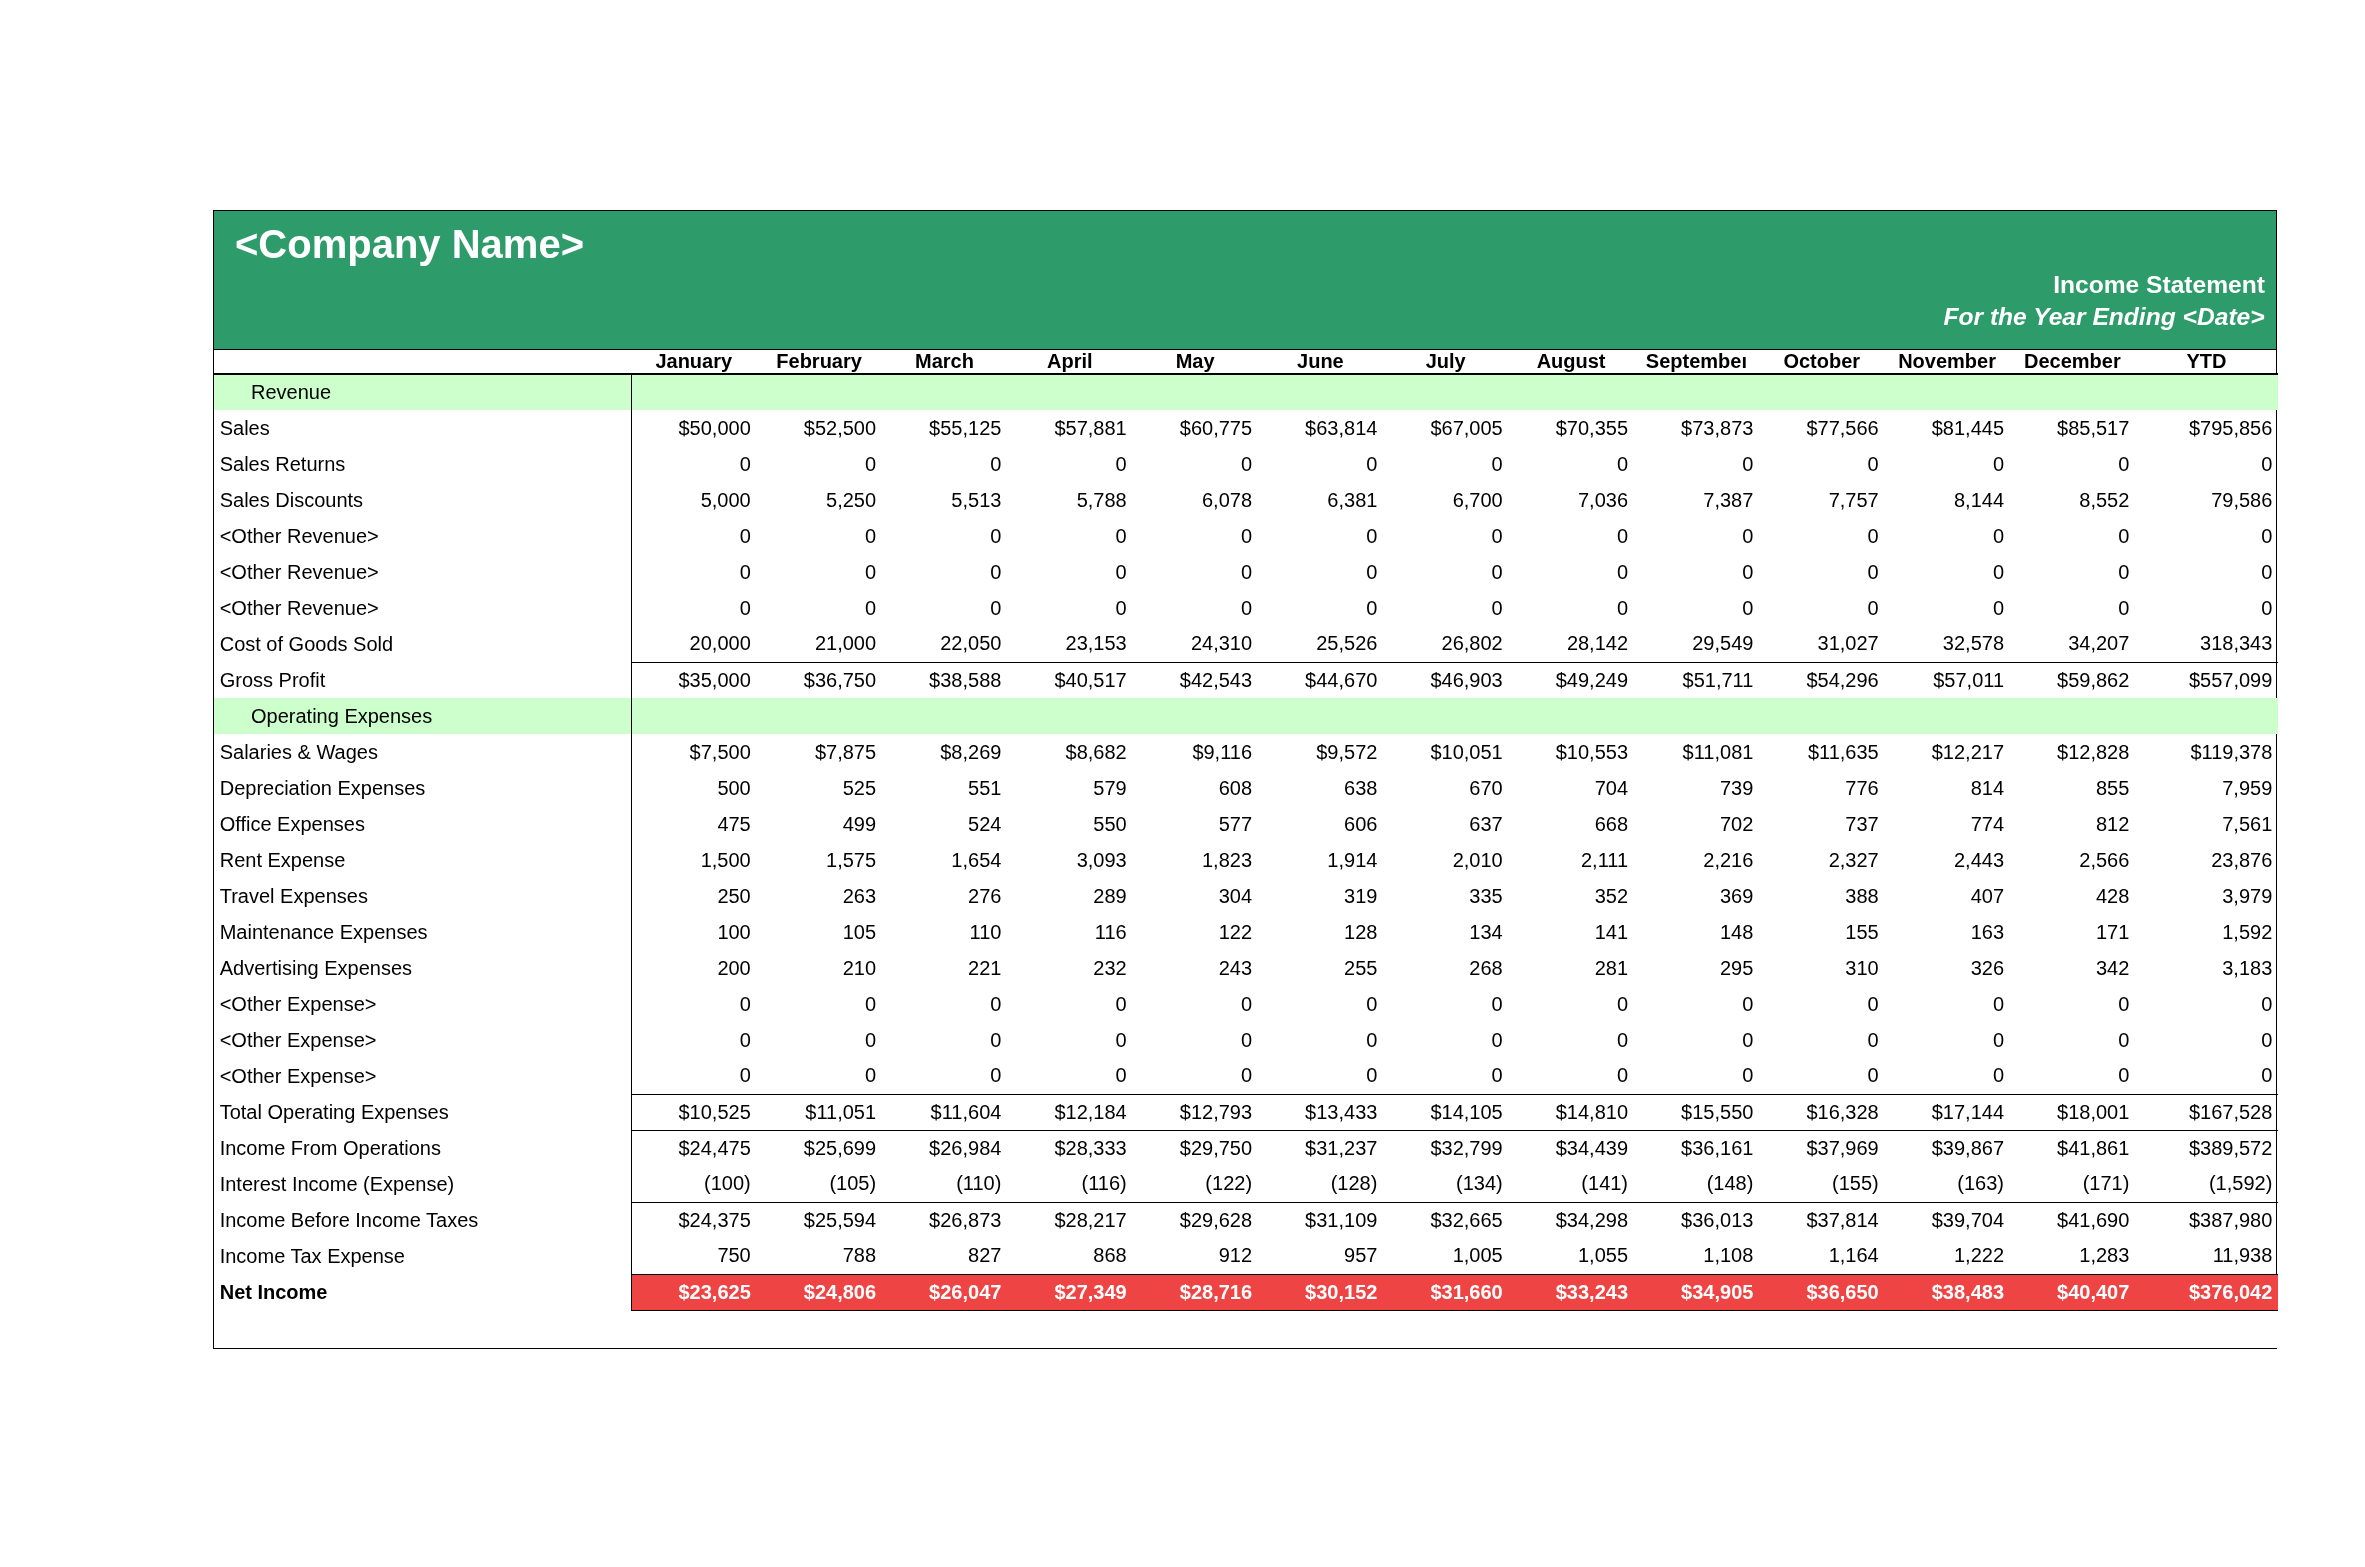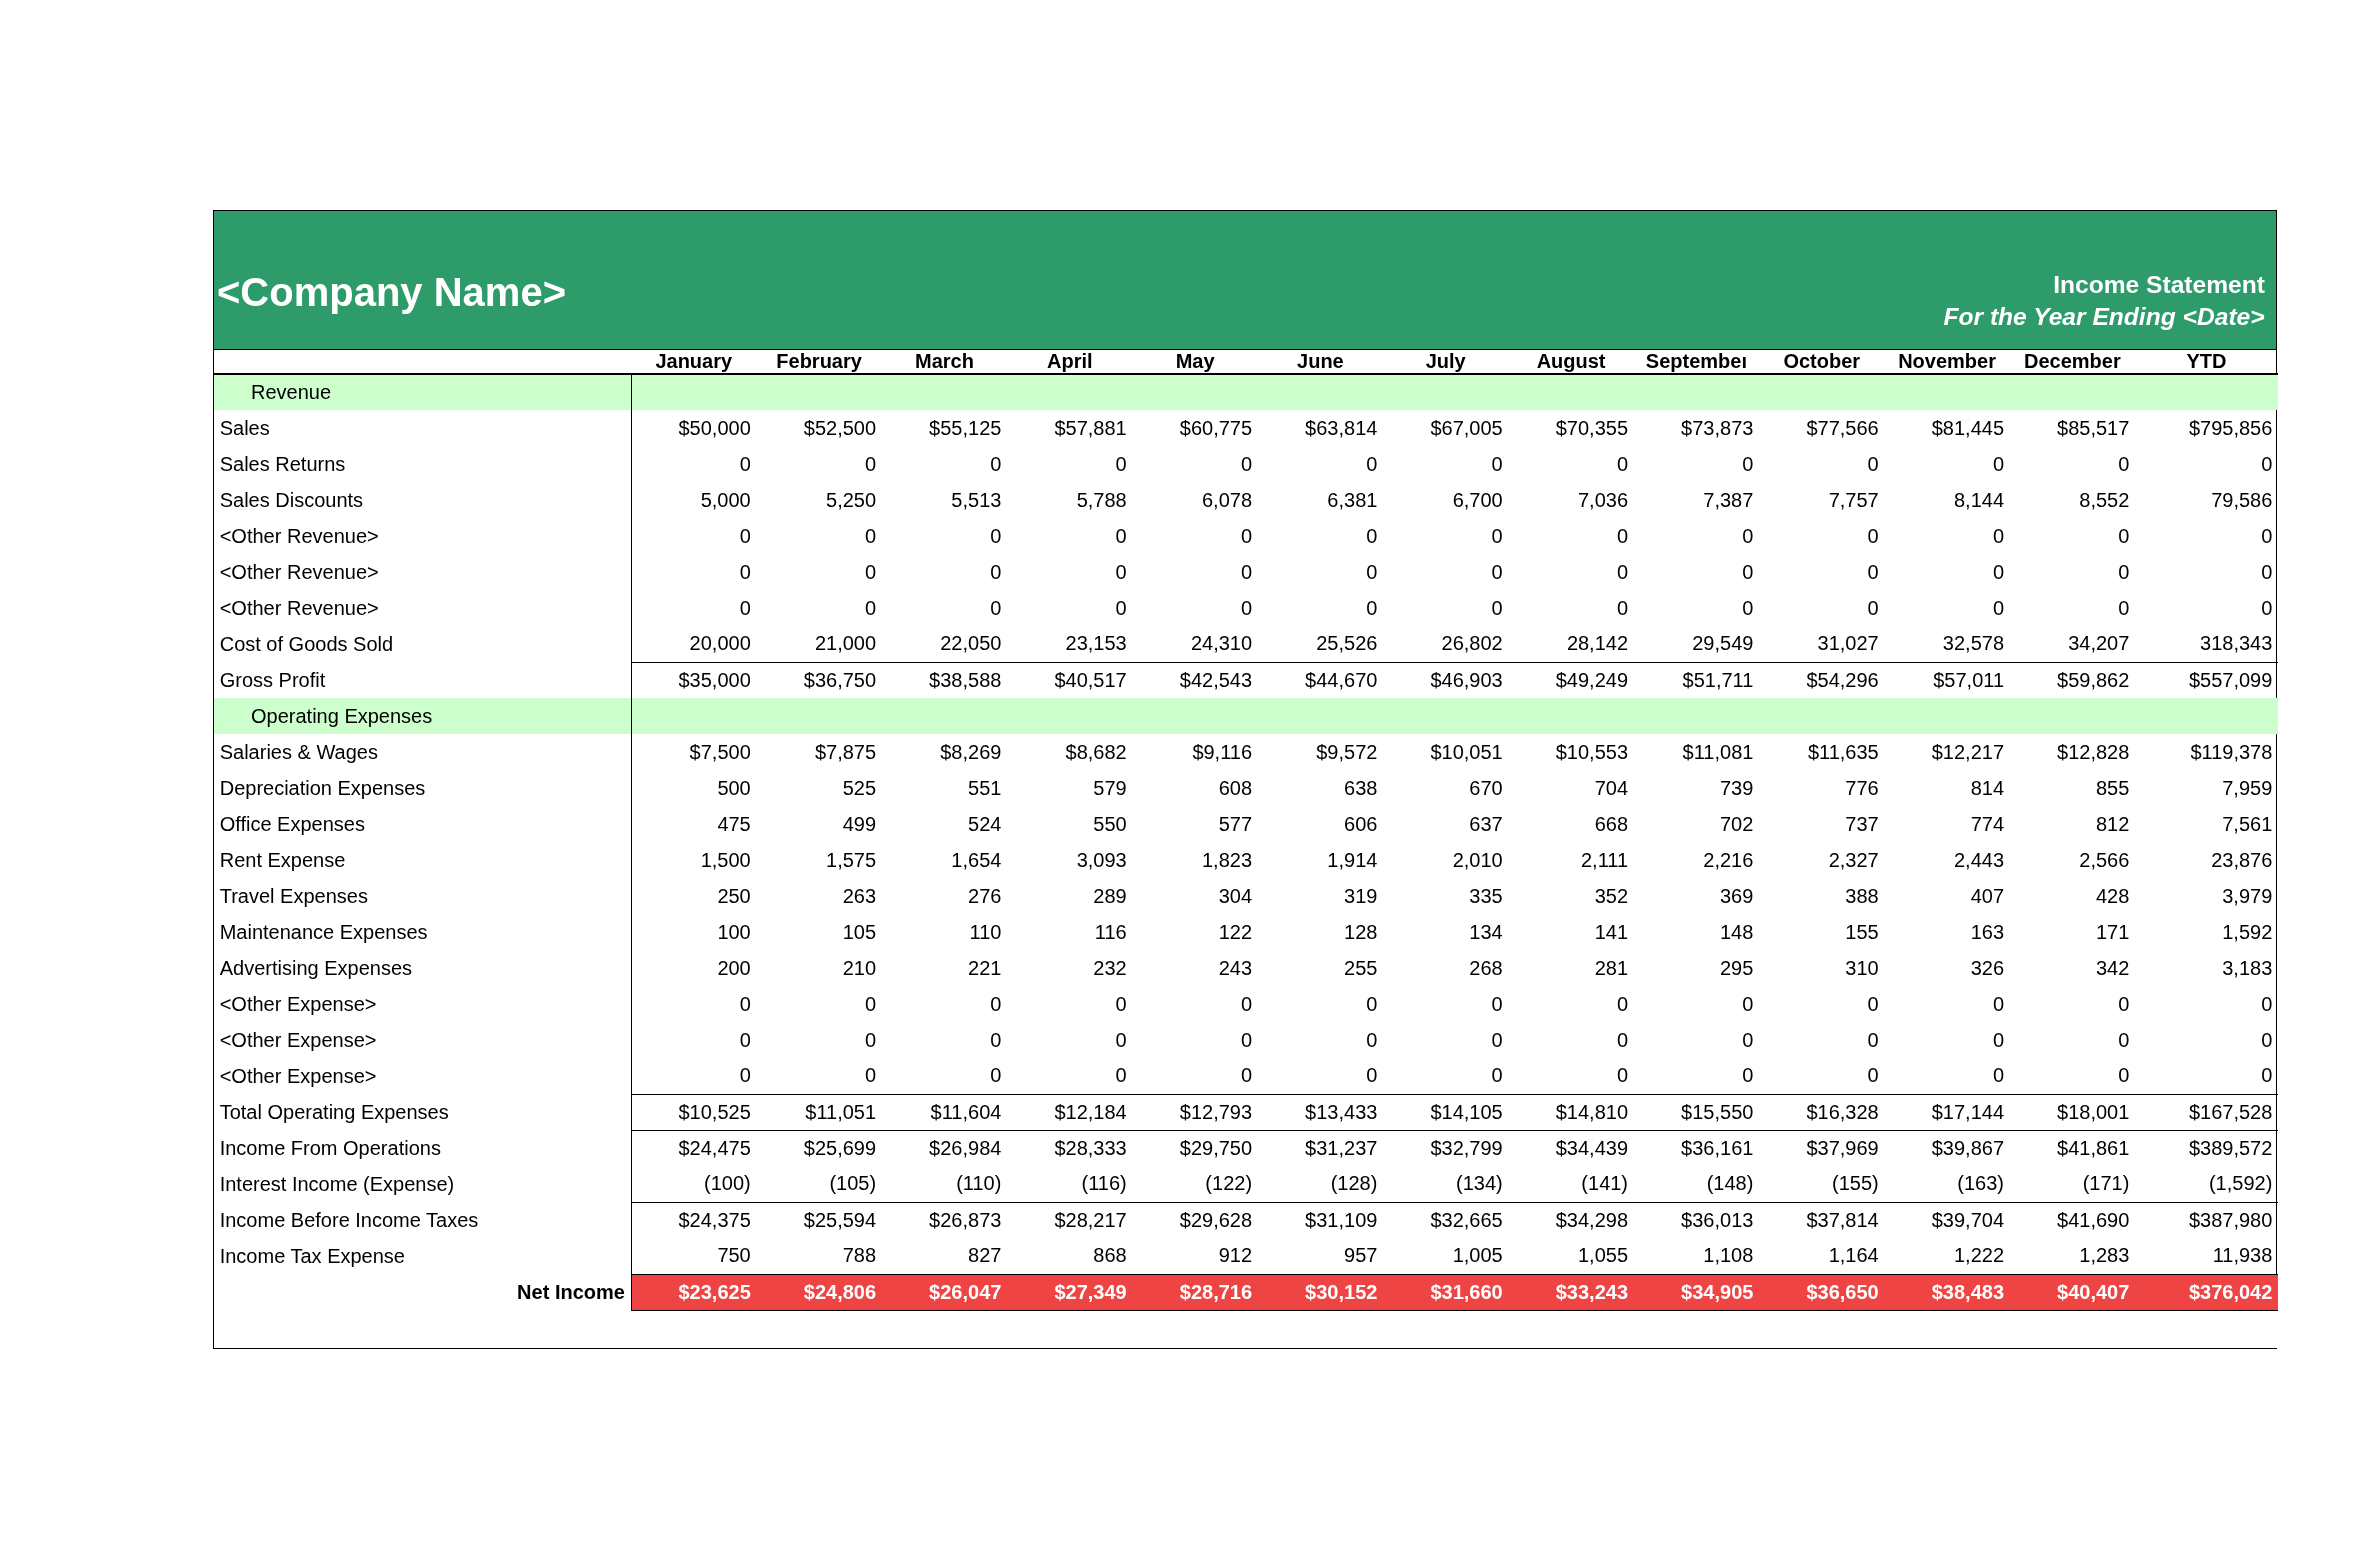--- a/index.html
+++ b/index.html
@@ -18,27 +18,26 @@
   
   .title-band{
     background:#2E9B6B;
     border:1.9px solid #000000;
     box-sizing:border-box;
     height:140px;
     position:relative;
   }
   .company-name{
     position:absolute;
-    left:3px; top:11.4px;
+    left:21px; top:11.4px;
     color:#ffffff;
     font-size:40px;
     font-weight:bold;
     letter-spacing:0px;
     white-space:nowrap;
-    margin-top:48px;
   }
   .stmt-title{
     position:absolute;
     right:11px; top:60px;
     color:#ffffff;
     font-size:24.6px;
     font-weight:bold;
     text-align:right;
     white-space:nowrap;
   }
@@ -112,21 +111,20 @@
     color:#ffffff;
     font-weight:bold;
     border-top:1.9px solid #000;
     border-bottom:1.9px solid #000;
   }
   tr.netincome td.lbl{
     background:#ffffff;
     color:#000000;
     border-top:none;
     border-bottom:none;
-    text-align:right;
   }
 
   tr.spacer td{height:38px;background:#fff;border:none;}
 </style>
 </head>
 <body>
 
 <div id="sheet">
 
   <div class="title-band">

